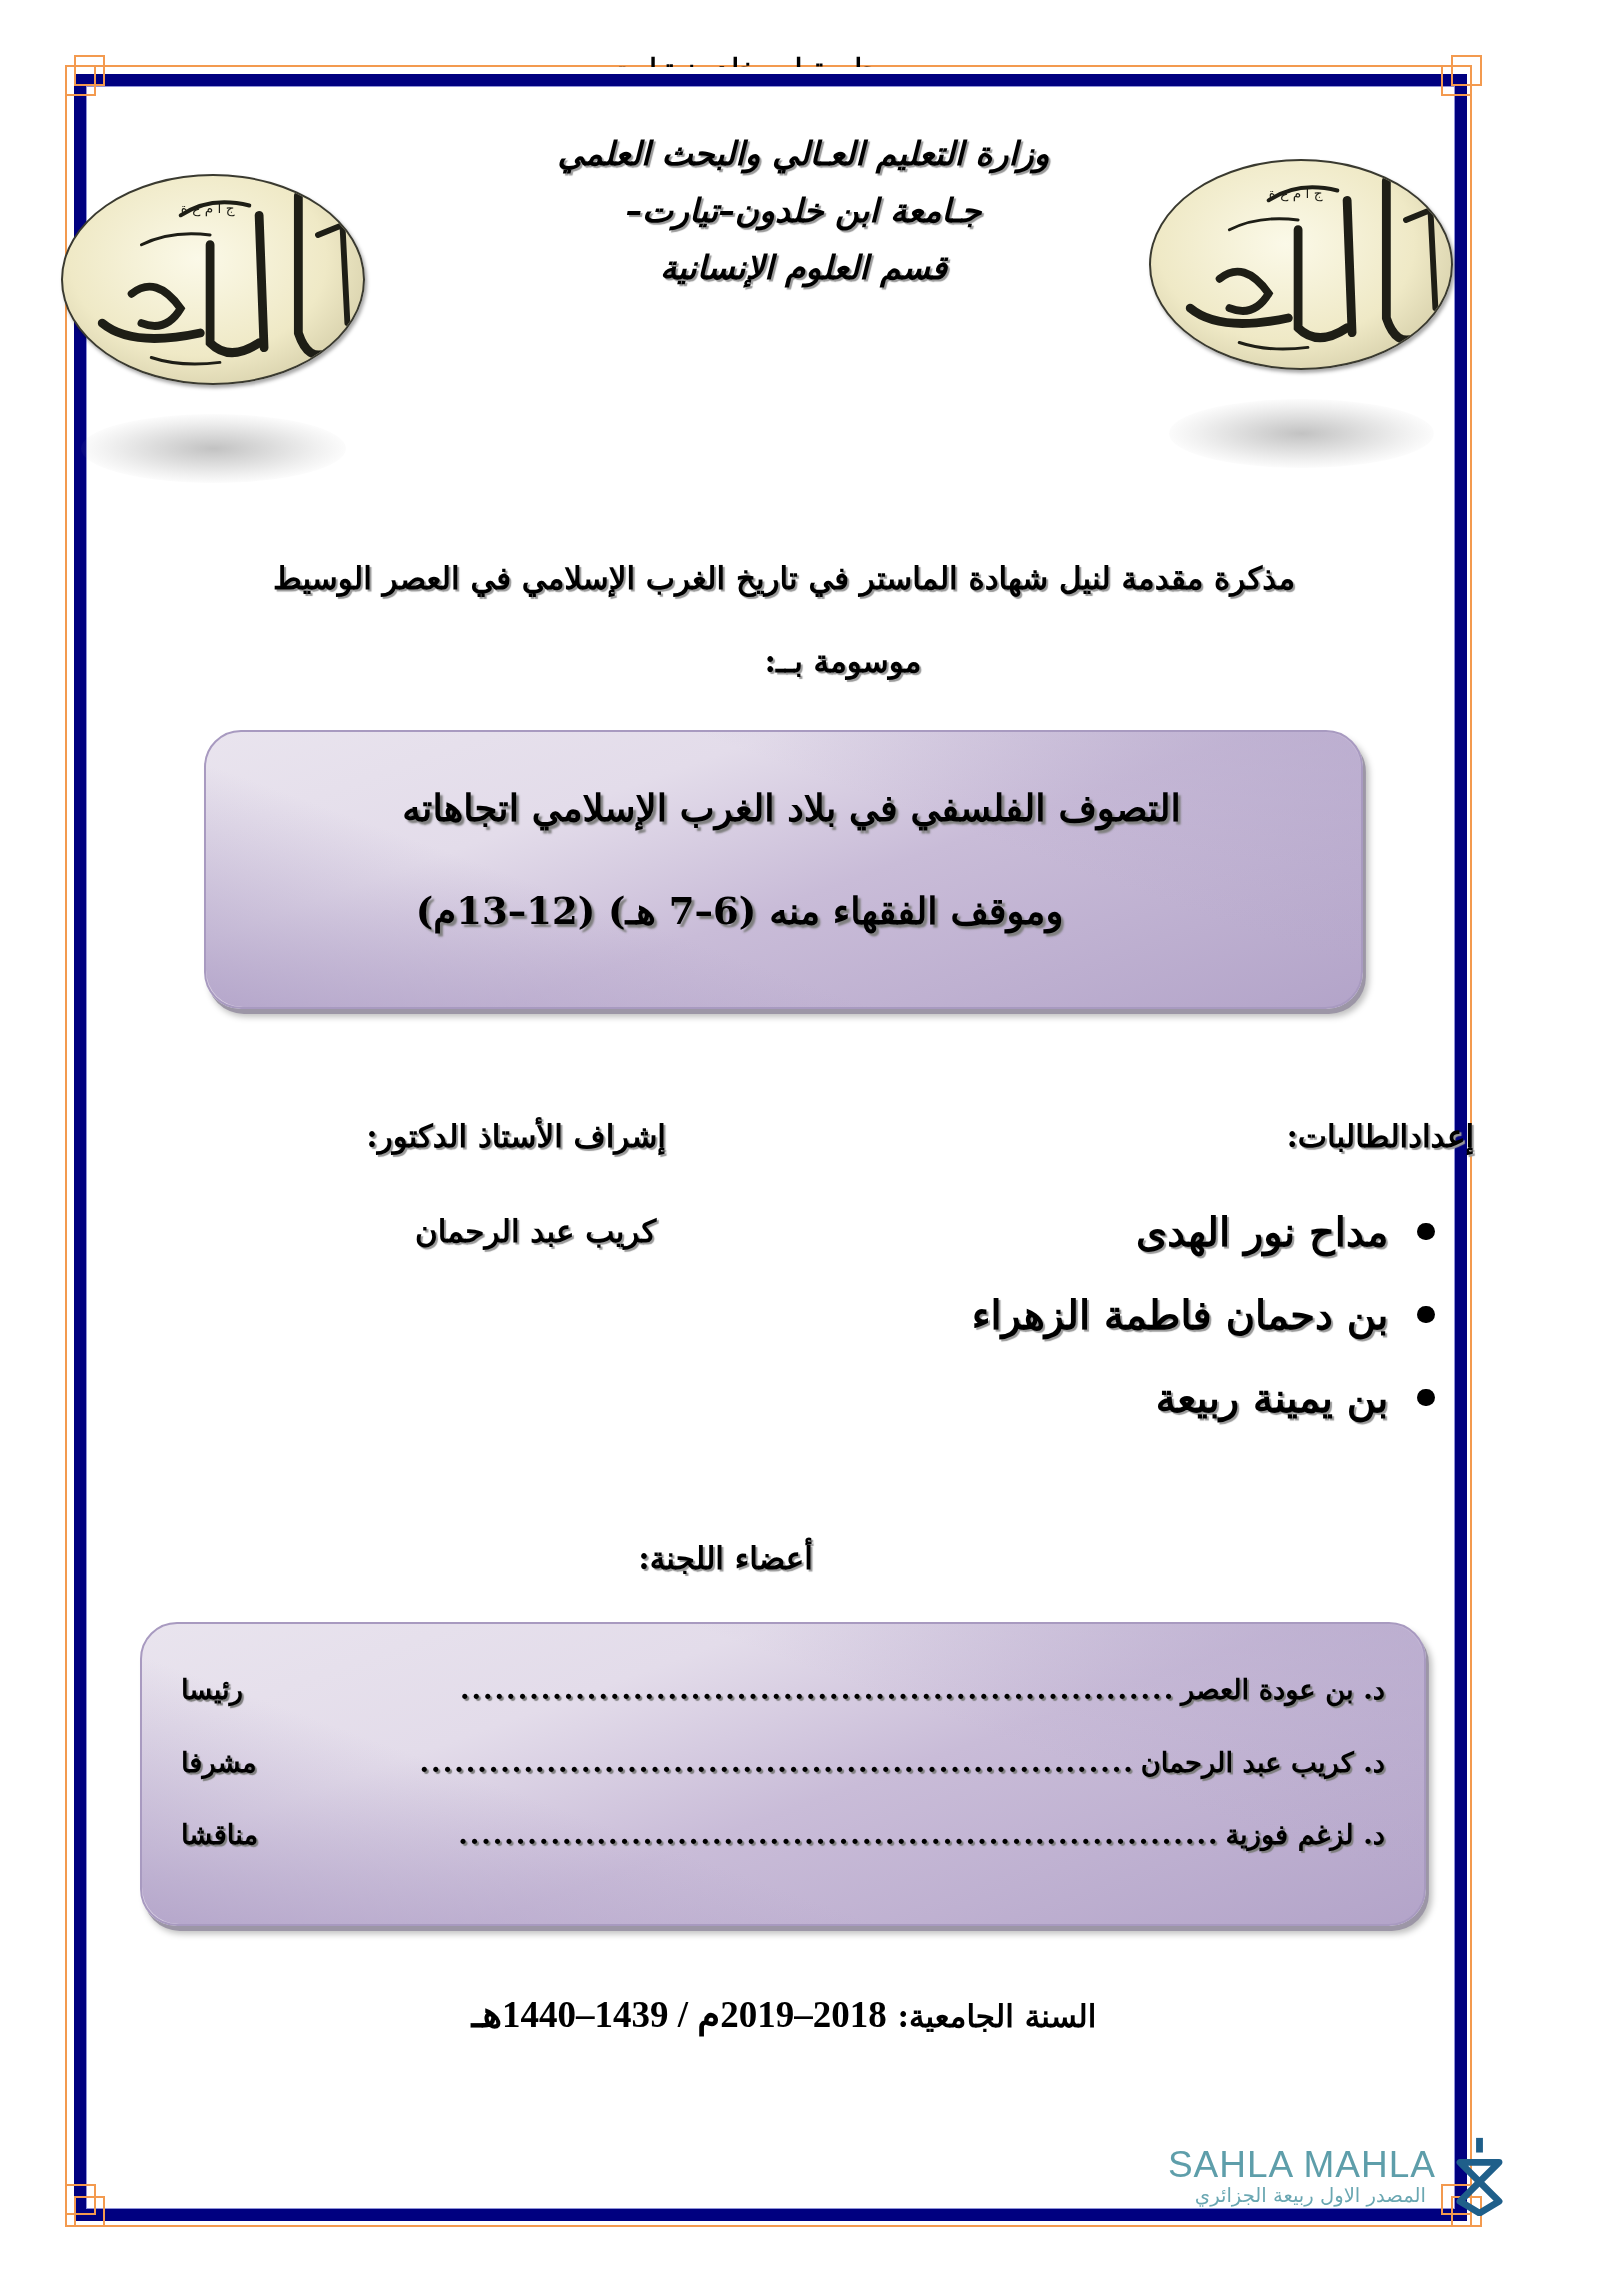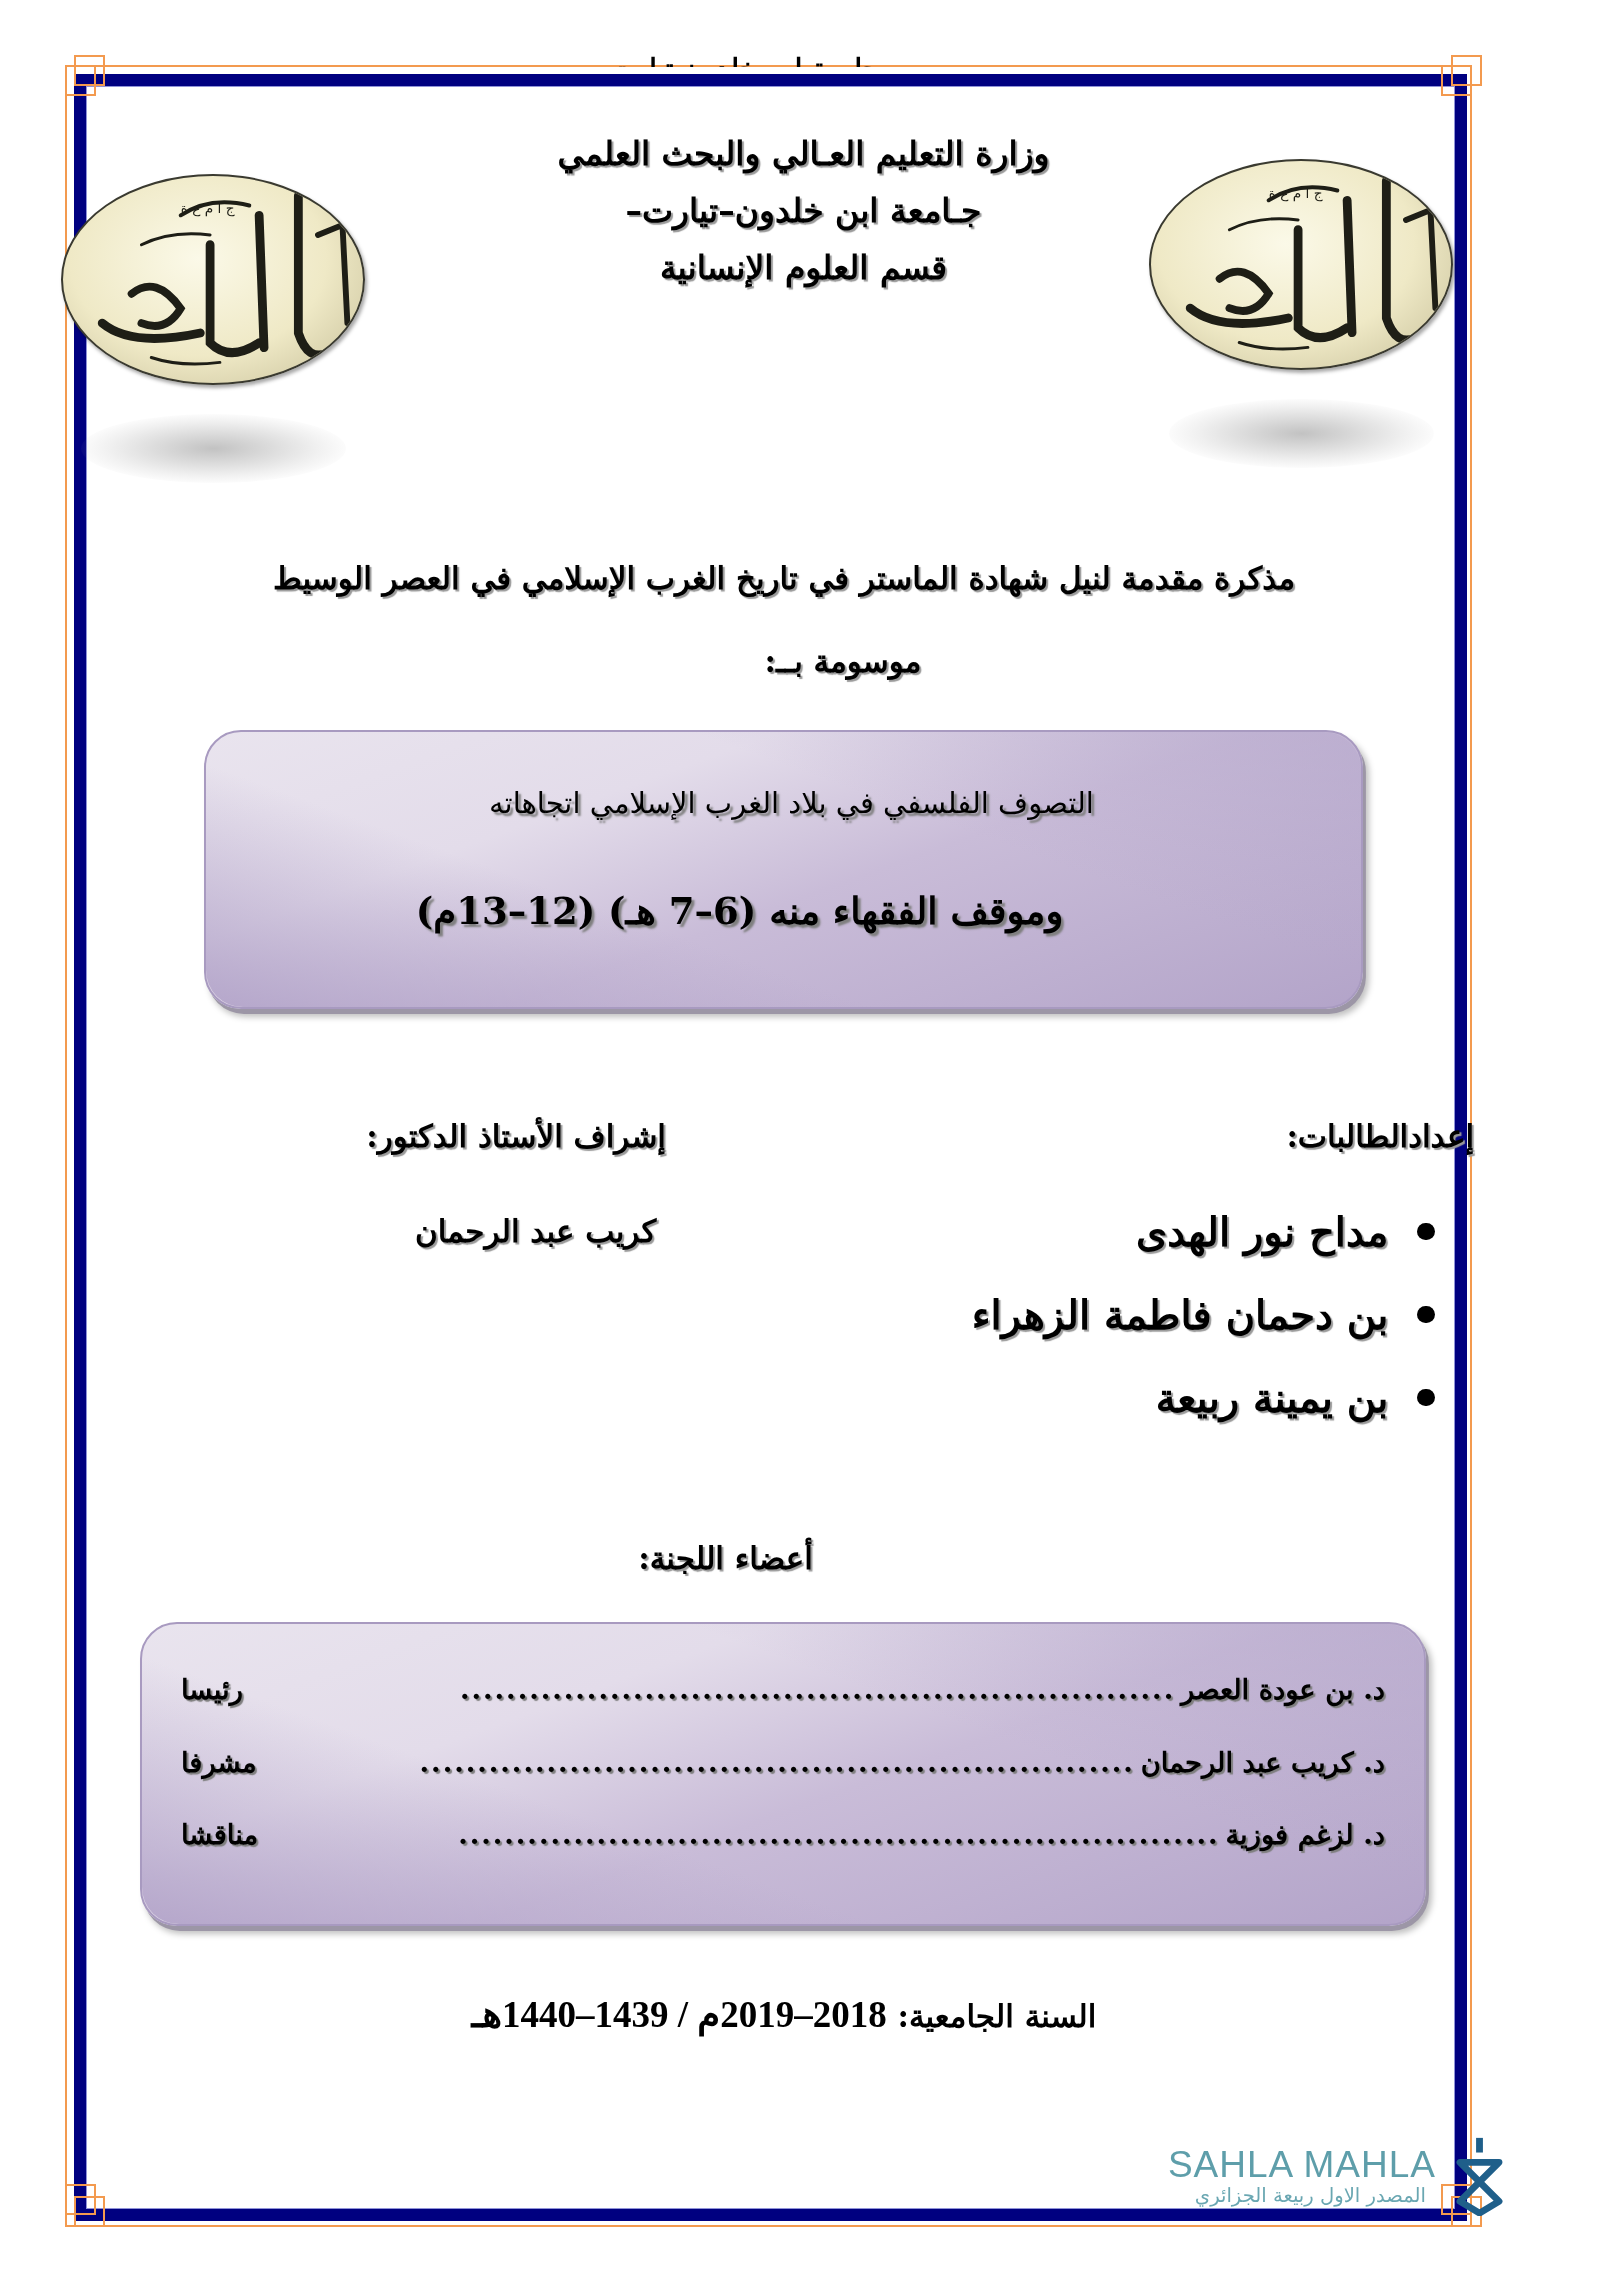--- a/index.html
+++ b/index.html
@@ -18,21 +18,21 @@
   .corner.tr1 { left:1441px; top:65px; }
   .corner.tr2 { left:1451px; top:55px; }
   .corner.bl1 { left:65px; top:2184px; }
   .corner.bl2 { left:74px; top:2196px; }
   .corner.br1 { left:1441px; top:2184px; }
   .corner.br2 { left:1451px; top:2196px; }
   .top-cut { position:absolute; left:490px; top:47px; width:510px; height:19.6px; overflow:hidden;
              font-size:27.4px; font-weight:bold; line-height:43px; text-align:center; direction:rtl; }
 
   
-  .header-lines { position:absolute; left:490px; top:125px; width:627px; text-align:center; direction:rtl; }
+  .header-lines { position:absolute; left:490px; top:125px; width:627px; text-align:center; direction:rtl;font-style:italic; }
   .header-lines div { font-size:33px; font-weight:bold; line-height:57px; height:57px;
                       text-shadow:2px 2px 1px #9a9a9a; }
 
   .logo { position:absolute; width:304px; height:211px; }
   .logo .disc { position:absolute; left:0; top:0; width:100%; height:100%; border-radius:50%;
                 background: radial-gradient(ellipse at 45% 40%, #fbf9e8 0%, #efe9c6 55%, #cdc6a0 90%, #9a9478 100%);
                 border:2.9px solid #3a3a30; box-sizing:border-box; box-shadow: 2px 2.9px 3.9px rgba(0,0,0,0.35); overflow:hidden; }
   .logo .disc svg { position:absolute; left:0; top:0; }
   .logo .shadow { position:absolute; left:19.6px; top:240px; width:265px; height:69px; border-radius:50%;
                   background: radial-gradient(ellipse at center, rgba(120,120,120,0.45) 0%, rgba(180,180,180,0.2) 55%, rgba(255,255,255,0) 75%); }
@@ -46,21 +46,21 @@
 
   
   .purple-box { position:absolute; border-radius:37px;
                 background: linear-gradient(160deg, #e9e4ee 0%, #e3dcea 30%, #c9bcd8 55%, #b3a4c9 100%);
                 border:2px solid #a89ac0; box-shadow: 2.9px 4.9px 0 #9c96a6, 5.9px 7.8px 5.9px rgba(0,0,0,0.25);
                 box-sizing:border-box; }
   .purple-box::before { content:""; position:absolute; inset:0; border-radius:37px;
                 background: linear-gradient(20deg, rgba(177,162,200,0.9) 0%, rgba(226,219,234,0.0) 35%, rgba(236,232,241,0) 65%, rgba(180,166,203,0.55) 100%); }
   .title-box { left:204px; top:730px; width:1159px; height:279px; }
   .title-box .t1 { position:absolute; left:16px; right:0; top:54px; text-align:center; direction:rtl;
-                   font-size:29px; font-weight:normal; text-shadow:2.9px 2.9px 2px #7f7f7f; }
+                   font-size:37px; font-weight:bold; text-shadow:2.9px 2.9px 2px #7f7f7f; }
   .title-box .t2 { position:absolute; left:0; right:0; top:157px; text-align:center; direction:rtl;
                    font-size:37px; font-weight:bold; text-shadow:2.9px 2.9px 2px #7f7f7f; padding-right:88px; }
 
   
   .students { position:absolute; right:147px; top:1112px; width:549px; direction:rtl; }
   .students .head { font-size:31px; font-weight:bold; text-shadow:2px 2px 1px #9a9a9a; line-height:49px; }
   .students ul { list-style:none; margin:29px 0 0 0; padding:0; }
   .students li { display:flex; align-items:center; height:83px; font-size:40px; font-weight:bold;
                  text-shadow:2px 2px 1px #9a9a9a; }
   .students li .bullet { width:17.6px; height:17.6px; border-radius:50%; background:#000; margin-left:29px; margin-right:39px; flex:none; }

